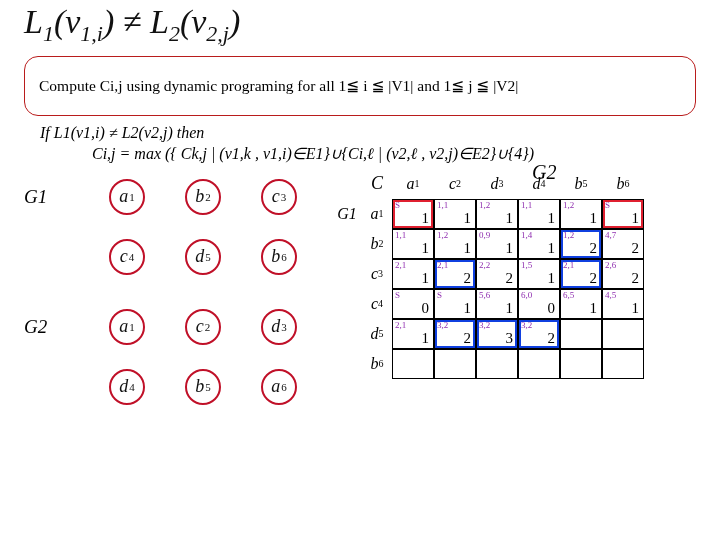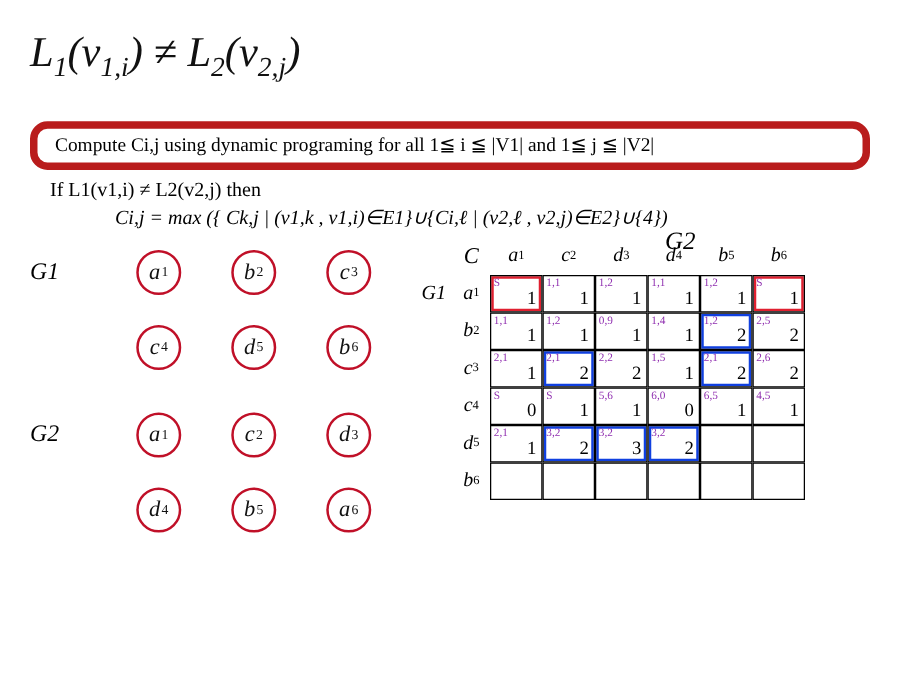--- a/index.html
+++ b/index.html
@@ -1,20 +1,20 @@
 <!DOCTYPE html>
 <html><head>
 <meta charset="utf-8">
 <style>
   * { box-sizing: border-box; margin: 0; padding: 0; }
   body { width: 720px; height: 540px; font-family: "Times New Roman", serif; background: #fff; position: relative; overflow: hidden; }
-  .title { font-size: 34px; font-style: italic; padding: 24px 24px; color: #111; }
+  .title { font-size: 34px; font-style: italic; padding: 3px 24px; color: #111; }
   .title .sub { font-size: 22px; vertical-align: sub; }
-  .banner { margin: 6px 24px 8px; padding: 4px 14px; border: 6px solid #b91c1c; border-radius: 14px; font-size: 15.5px; }
-  .step { margin: 4px 40px 2px; font-size: 16px; }
+  .banner { margin: 6px 24px 8px; padding: 20px 14px; border: 1px solid #b91c1c; border-radius: 14px; font-size: 15.5px; }
+  .step { margin: 4px 40px 2px; font-size: 16px; font-style: italic; }
   .step2 { margin: 0 40px 6px 92px; font-size: 16px; font-style: italic; }
   .lower { display: flex; gap: 18px; margin: 6px 24px 0; }
   .left { width: 290px; }
   .graphs { display: grid; grid-template-columns: auto repeat(3,70px); grid-auto-rows: 56px; align-items: center; gap: 4px 6px; }
   .glabel { font-style: italic; font-size: 19px; padding-right: 6px; }
   .cell { display:flex; align-items:center; justify-content:center; }
   .node { border: 2px solid #c01028; border-radius: 50%; width: 36px; height: 36px; display: flex; align-items: center; justify-content: center; font-size: 18px; font-style: italic; color:#111; background:#fff; }
   .node .sub { font-size: 11px; font-style: normal; vertical-align: sub; margin-left:1px; }
   .right { flex: 1; position: relative; }
   .g2label { position:absolute; top:-8px; left:200px; font-style:italic; font-size:20px; }
@@ -148,21 +148,21 @@
         <div class="mc"><span class="sup">1,1</span>1</div>
         <div class="mc"><span class="sup">1,2</span>1</div>
         <div class="mc hl-red"><span class="sup">S</span>1</div>
         <div class="rhdr"></div>
         <div class="rhdr">b<span class="sub">2</span></div>
         <div class="mc"><span class="sup">1,1</span>1</div>
         <div class="mc"><span class="sup">1,2</span>1</div>
         <div class="mc"><span class="sup">0,9</span>1</div>
         <div class="mc"><span class="sup">1,4</span>1</div>
         <div class="mc hl-blue"><span class="sup">1,2</span>2</div>
-        <div class="mc"><span class="sup">2,5</span>2</div>
+        <div class="mc"><span class="sup">4,7</span>2</div>
         <div class="rhdr"></div>
         <div class="rhdr">c<span class="sub">3</span></div>
         <div class="mc"><span class="sup">2,1</span>1</div>
         <div class="mc hl-blue"><span class="sup">2,1</span>2</div>
         <div class="mc"><span class="sup">2,2</span>2</div>
         <div class="mc"><span class="sup">1,5</span>1</div>
         <div class="mc hl-blue"><span class="sup">2,1</span>2</div>
         <div class="mc"><span class="sup">2,6</span>2</div>
         <div class="rhdr"></div>
         <div class="rhdr">c<span class="sub">4</span></div>

